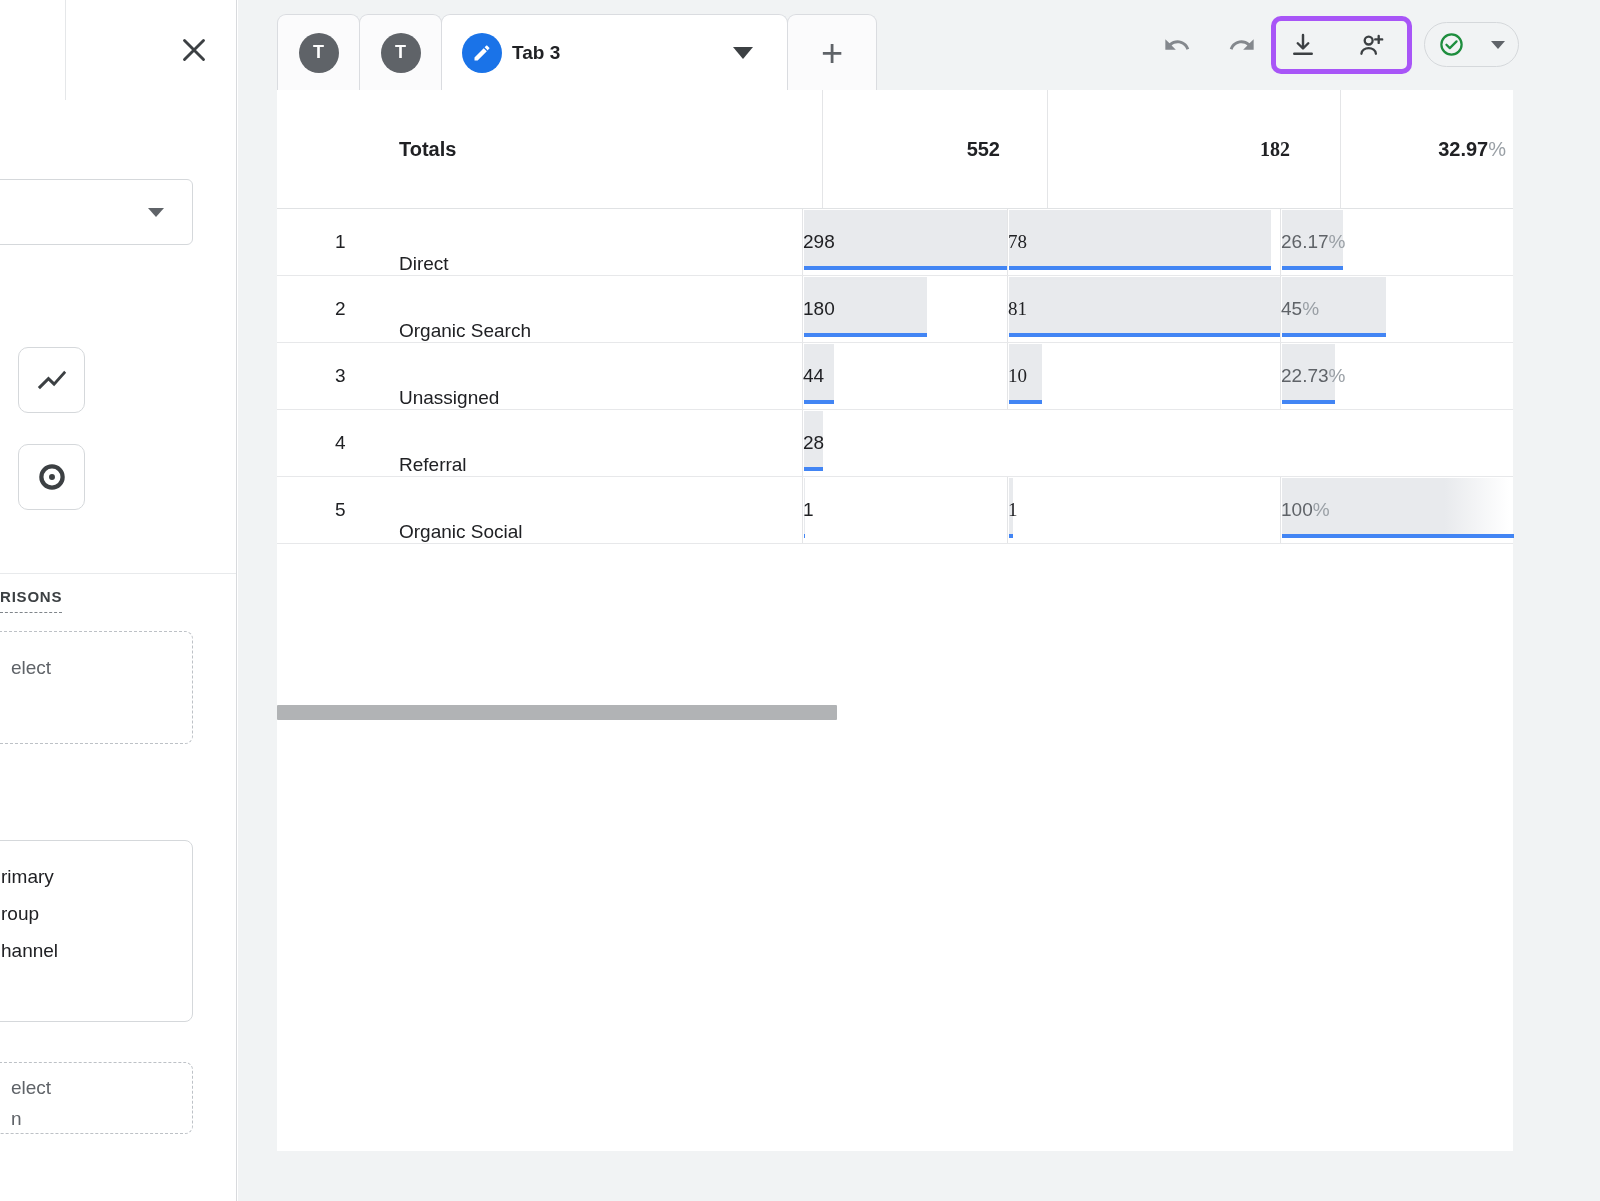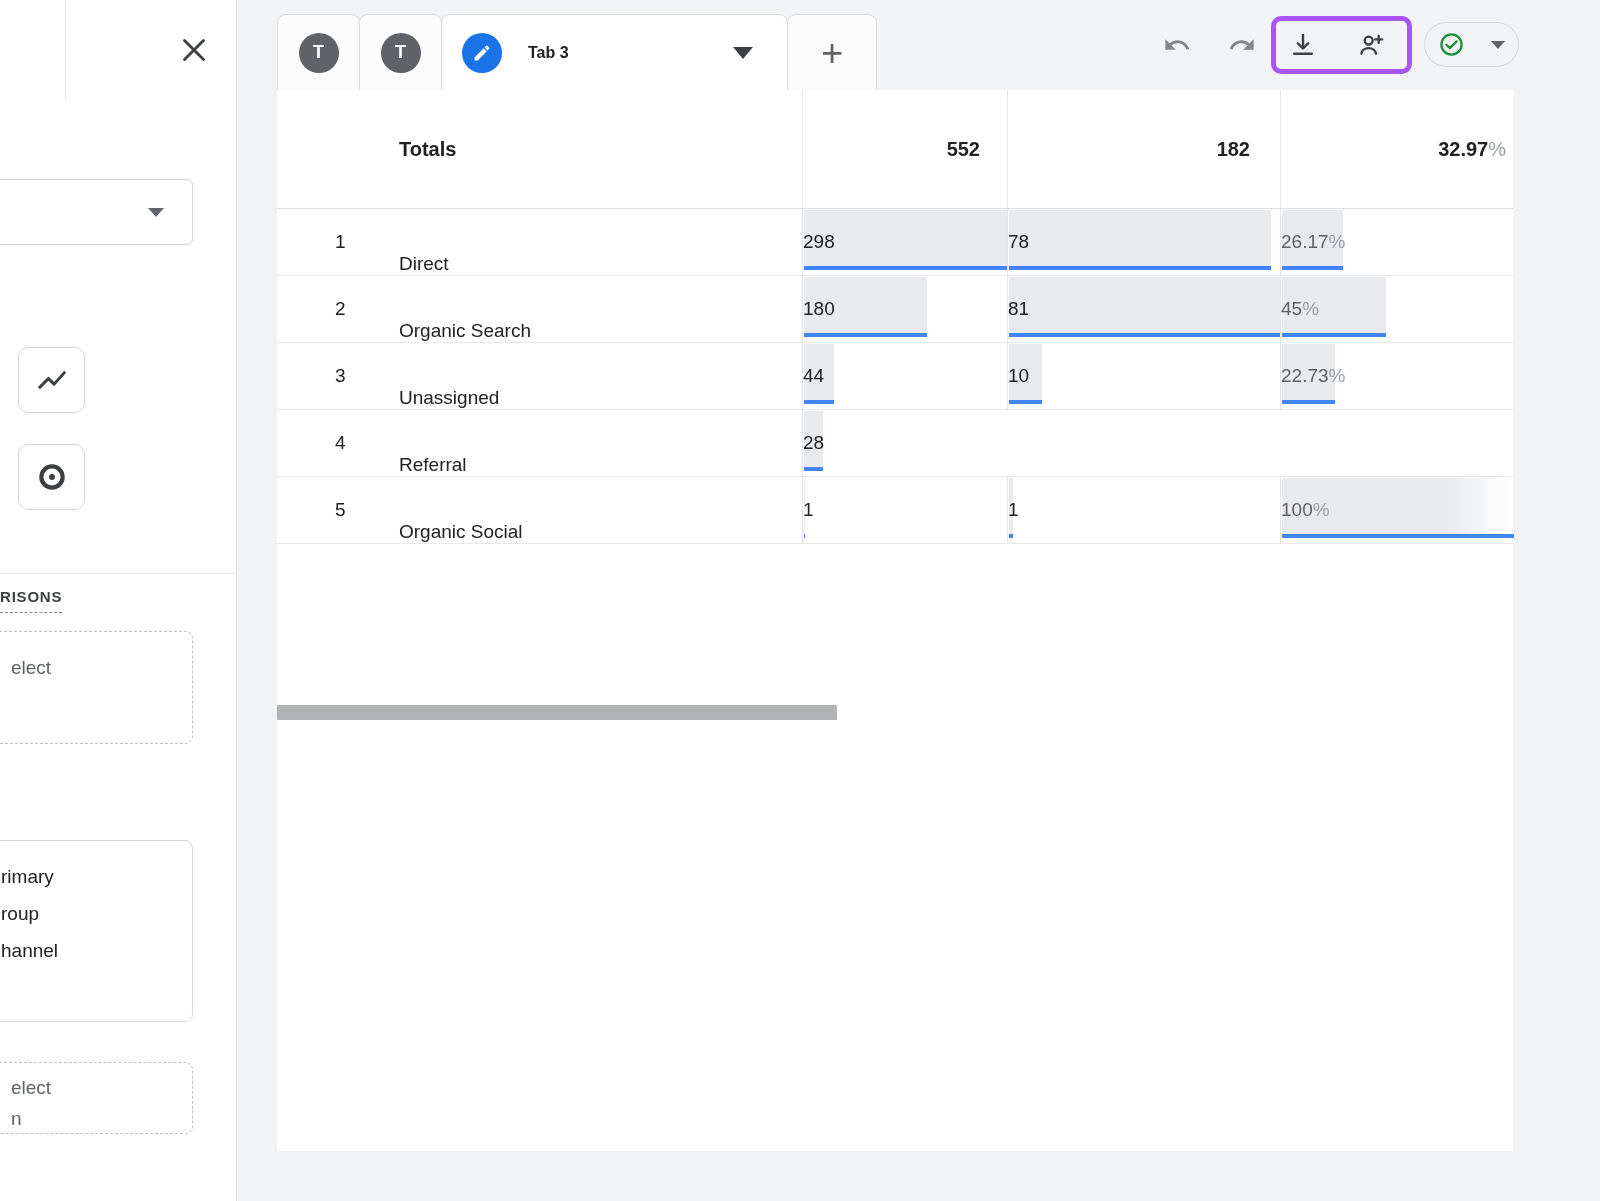--- a/index.html
+++ b/index.html
@@ -35,21 +35,21 @@
   .tabbar { position:absolute; left:39px; top:14px; height:76px; display:flex; }
   .tab { height:76px; border:1px solid #dadce0; border-bottom:none; border-radius:9px 9px 0 0;
          display:flex; align-items:center; background:#fbfbfc; cursor:pointer; }
   .tab + .tab { margin-left:-1px; }
   .tab-mini { width:83px; justify-content:center; }
   .tab-active { width:347px; background:#fff; padding-left:20px; }
   .tab-add { width:90px; justify-content:center; }
   .tcircle { width:40px; height:40px; border-radius:50%; background:#5f6368; color:#fff; font-size:18px;
              font-weight:700; display:flex; align-items:center; justify-content:center; }
   .pcircle { width:40px; height:40px; border-radius:50%; background:#1a73e8; display:flex; align-items:center; justify-content:center; }
-  .tlabel { font-size:16px; font-weight:700; color:#202124; margin-left:26px; }
+  .tlabel { font-size:19px; font-weight:700; color:#202124; margin-left:10px; }
   .tab-caret { margin-left:auto; margin-right:34px; width:0; height:0;
                border-left:10px solid transparent; border-right:10px solid transparent; border-top:12px solid #3c4043; }
   .plus-glyph { font-size:38px; font-weight:300; color:#5f6368; line-height:1; }
 
   
   .icon-btn { position:absolute; width:40px; height:40px; border:none; background:none; display:flex;
               align-items:center; justify-content:center; cursor:pointer; }
   .undo { left:919px; top:25px; } .redo { left:984px; top:25px; }
   .hl-box { position:absolute; left:1033px; top:16px; width:141px; height:58px; border:5px solid #a855f7;
             border-radius:10px; display:flex; align-items:center; padding-left:13px; gap:40px; }
@@ -66,25 +66,25 @@
   .bL { border-left:1px solid #e4e5e7; }
   .thead { height:143px; border-bottom:1px solid #e0e2e4; }
   .th { padding-top:26px; font-size:20px; }
   .th-dim { padding-left:53px; color:#494c50; line-height:38px; }
   .th-num { text-align:right; }
   .th-sessions { color:#111; font-weight:700; padding-right:27px; }
   .sort-arrow { font-weight:400; color:#202124; margin-right:5px; }
   .th-engaged { color:#5f6368; padding-right:30px; }
   .th-rate { color:#9aa0a6; padding-right:7px; }
 
-  .totals { height:119px; border-bottom:1px solid #e0e2e4; }
+  .totals { height:119px; border-bottom:1px solid #e0e2e4;gap:20px; }
   .totals .cell { display:flex; align-items:center; }
   .totals-label { padding-left:122px; font-weight:700; font-size:20px; }
   .tot-val { justify-content:flex-end; font-weight:700; font-size:20px; }
-  .pr-sessions { padding-right:27px; } .pr-engaged { padding-right:30px; } .pr-rate { padding-right:7px; }
+  .pr-sessions { padding-right:27px; } .pr-engaged { padding-right:30px;font-family:Liberation Serif, serif; } .pr-rate { padding-right:7px; }
 
   .trow { height:67px; border-bottom:1px solid #e7e8ea; }
   .td { position:relative; display:flex; align-items:center; font-size:19px; }
   .td-dim { }
   .rownum { display:inline-block; padding-left:58px; width:122px; color:#202124; }
   .chname { color:#202124;margin-top:44px; }
   .td-metric { justify-content:flex-start; }
   .bar { position:absolute; left:1px; top:1px; height:60px; background:#e8eaed;
          border-bottom:4px solid #4285f4; z-index:0; }
   .bar.fade { background:linear-gradient(90deg,#e8eaed 70%, rgba(232,234,237,0) 98%); }

